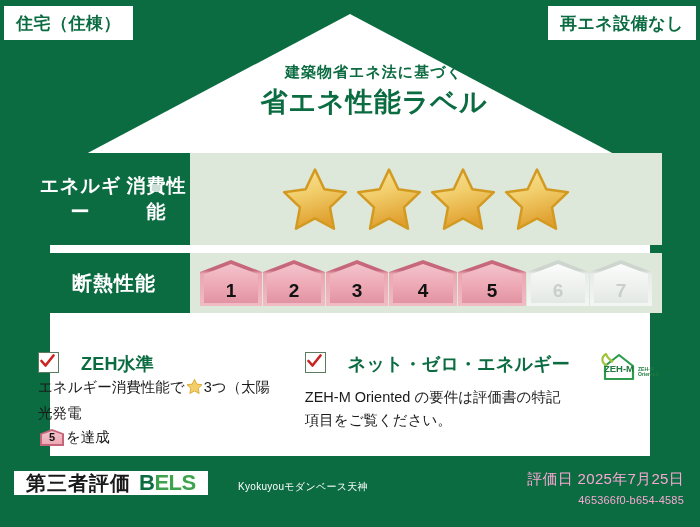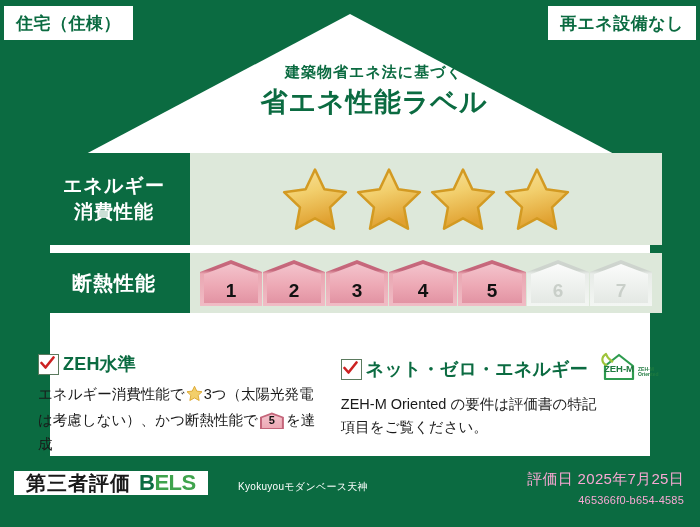--- a/index.html
+++ b/index.html
@@ -84,21 +84,20 @@
     align-items: stretch;
     margin-bottom: 8px;
   }
   .perf-label {
     background: #0b6b41;
     color: #ffffff;
     font-weight: bold;
     font-size: 19px;
     letter-spacing: 1px;
     display: flex;
-    flex-direction: column;
     align-items: center;
     justify-content: center;
     flex: 0 0 152px;
     line-height: 1.35;
     text-align: center;
   }
   .perf-label.single { font-size: 20px; }
   .perf-value {
     background: #dde8da;
     flex: 1 1 auto;
@@ -162,23 +161,21 @@
     position: absolute;
     left: 38px;
     top: 352px;
     width: 624px;
     display: flex;
     gap: 22px;
   }
   .criterion { flex: 1 1 50%; }
   .criterion-head {
     display: flex;
-    align-items: center;
-    gap: 4px;
-    margin-bottom: 7px;
+    gap: 22px;
   }
   .checkbox {
     width: 19px; height: 19px;
     border: 1.6px solid #5b7a5e;
     background: #ffffff;
     position: relative;
     flex: 0 0 auto;
   }
   .checkbox svg { position: absolute; left: 1px; top: 1px; }
   .criterion-title {
@@ -397,21 +394,21 @@
           <svg width="15" height="15" viewBox="0 0 15 15" aria-hidden="true">
             <path d="M1.5 7 L5.5 11.5 L13.5 1.5" fill="none" stroke="#cc2222" stroke-width="2.6" stroke-linecap="round" stroke-linejoin="round"></path>
           </svg>
         </span>
         <span class="criterion-title">ZEH水準</span>
       </div>
       <div class="criterion-body">
         <span>エネルギー消費性能で</span><span class="inline-star"><svg width="17" height="17" viewBox="0 0 24 24" aria-hidden="true">
               <polygon points="12,1.8 15.2,8.6 22.6,9.5 17.2,14.6 18.6,21.9 12,18.3 5.4,21.9 6.8,14.6 1.4,9.5 8.8,8.6" fill="#f3cf6a" stroke="#d9a227" stroke-width="1.2" stroke-linejoin="round"></polygon>
             </svg></span><span>3つ（太陽光発電</span><br>
-        <span>は考慮しない）、かつ断熱性能で</span><span class="inline-badge"><span class="bshape"></span><span class="binner"></span><span class="bnum">5</span></span><span>を達成</span>
+        <span class="inline-badge"><span class="bshape"></span><span class="binner"></span><span class="bnum">5</span></span><span>を達成</span>
       </div>
     </div>
 
     <div class="criterion">
       <div class="criterion-head">
         <span class="checkbox">
           <svg width="15" height="15" viewBox="0 0 15 15" aria-hidden="true">
             <path d="M1.5 7 L5.5 11.5 L13.5 1.5" fill="none" stroke="#cc2222" stroke-width="2.6" stroke-linecap="round" stroke-linejoin="round"></path>
           </svg>
         </span>

